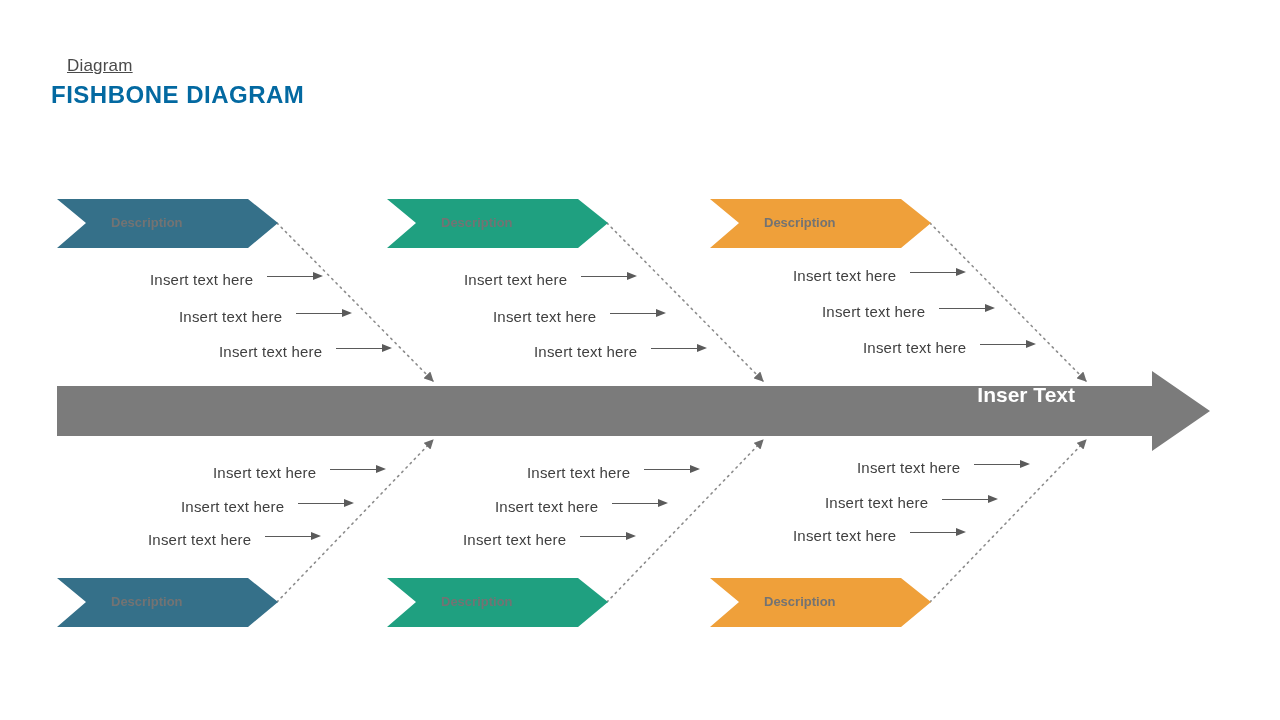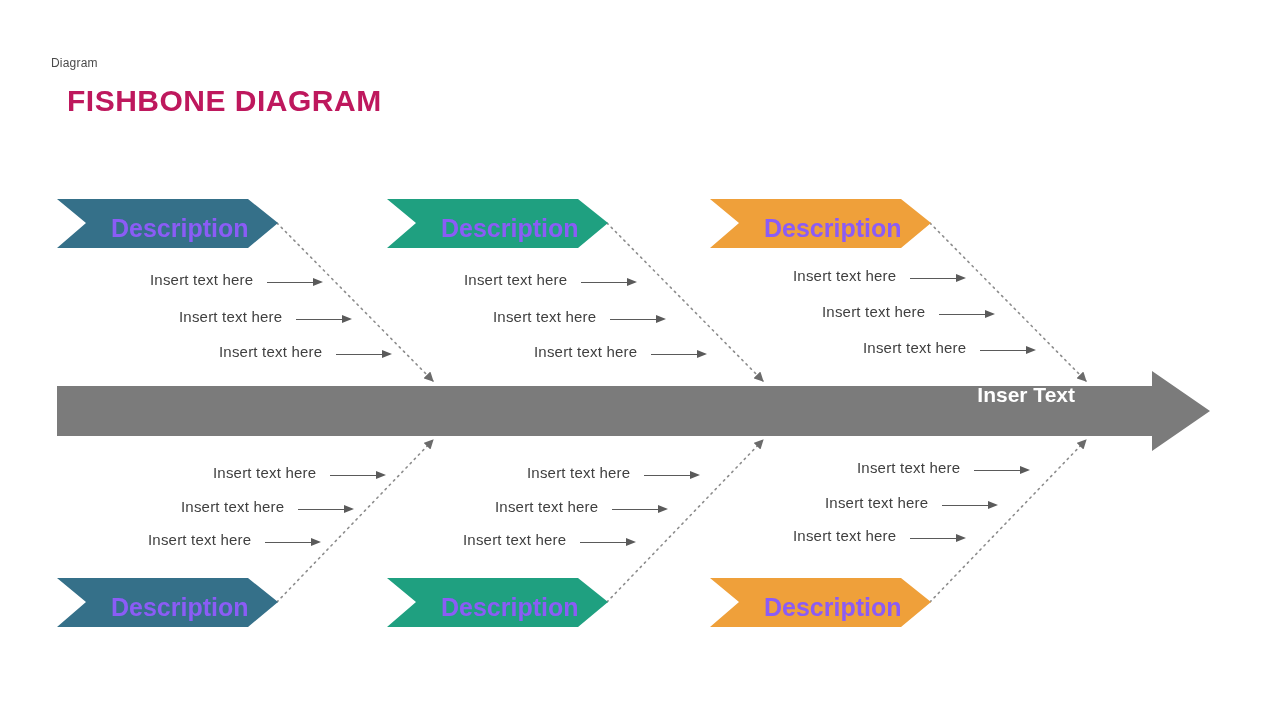--- a/index.html
+++ b/index.html
@@ -22,72 +22,73 @@
     height: 720px;
   }
 
   
   #header {
     position: absolute;
     left: 51px;
     top: 57px;
   }
   #eyebrow {
-    font-size: 12px;
+    font-size: 17px;
     color: #4a4a4a;
     letter-spacing: 0.2px;
     line-height: 1;
-    margin: 0 0 8px 0;
+    margin: 0 0 8px 16px;
     font-weight: 400;
+    text-decoration: underline;
   }
   #page-title {
-    font-size: 30px;
+    font-size: 24px;
     font-weight: bold;
-    color: #be185d;
+    color: #0369a1;
     letter-spacing: 0.5px;
     line-height: 1.05;
-    margin: 16px;
+    margin: 0;
     white-space: nowrap;
   }
 
   
   #art {
     position: absolute;
     left: 0; top: 0;
     width: 1280px;
     height: 720px;
   }
 
   
   .banner-label {
     position: absolute;
-    font-size: 25px;
+    font-size: 13px;
     font-weight: bold;
-    color: #8b5cf6;
+    color: #737373;
     white-space: nowrap;
     line-height: 1;
   }
 
   
   #spine-label {
     position: absolute;
     font-size: 21px;
     font-weight: bold;
     color: #ffffff;
     white-space: nowrap;
     line-height: 1;
     right: 205px;
     top: 384px;
   }
 
   
   .rib-row {
     position: absolute;
     display: flex;
-    align-items: flex-end;
+    align-items: flex-start;
     white-space: nowrap;
     line-height: 1;
   }
   .rib-text {
     font-size: 15px;
     color: #3f3f3f;
     letter-spacing: 0.2px;
   }
   .rib-arrow {
     display: inline-block;

